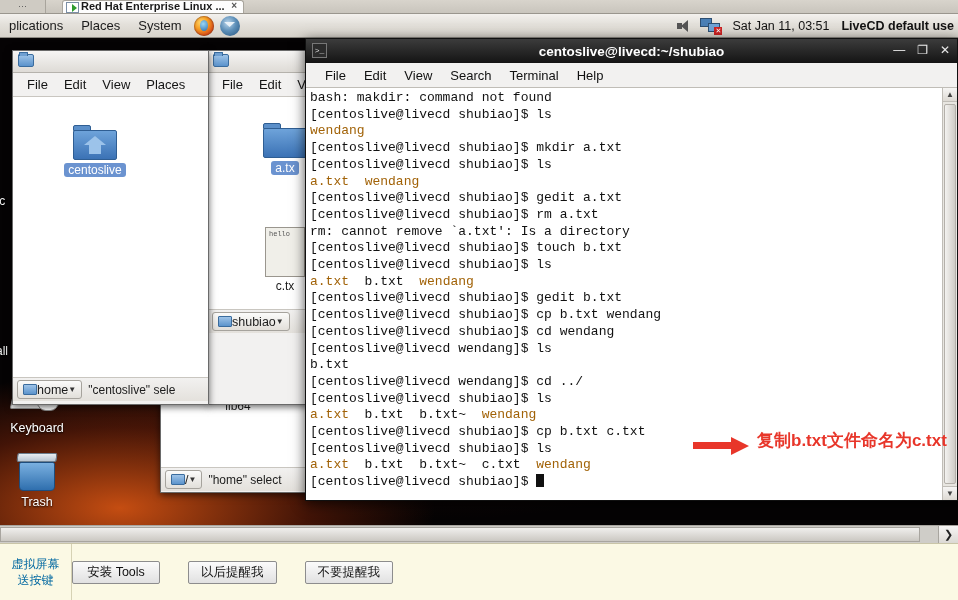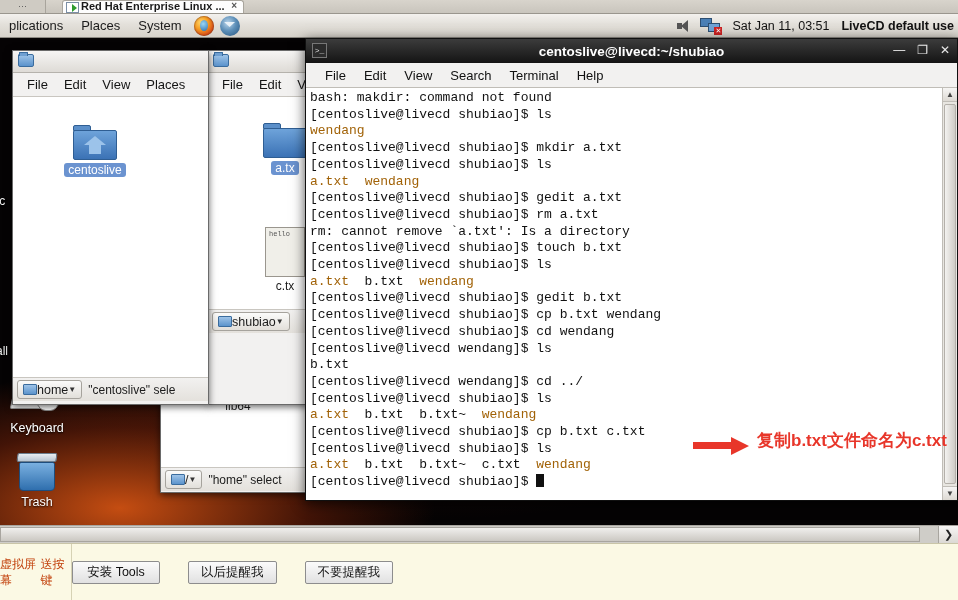--- a/index.html
+++ b/index.html
@@ -134,21 +134,21 @@
   #ann-text{position:absolute;left:757px;top:429px;color:#e8362a;font-size:17px;white-space:nowrap;font-weight:bold;}
   #ann-arrow{position:absolute;left:693px;top:435px;width:56px;height:22px;}
 
   
   #hscroll{position:absolute;left:0;top:525px;width:958px;height:18px;background:#cfcdc8;border-top:1px solid #a8a59f;}
   #hscroll .hthumb{position:absolute;left:0;top:1px;width:920px;bottom:1px;background:linear-gradient(#f0efed,#cbc8c2);border:1px solid #a8a59f;}
   #hscroll .harrow{position:absolute;right:0;top:0;bottom:0;width:20px;background:linear-gradient(#f6f5f4,#dcd9d4);border-left:1px solid #a8a59f;text-align:center;font-size:11px;line-height:17px;color:#222;font-weight:bold;}
 
   
   #vmtools{position:absolute;left:0;top:543px;width:958px;height:57px;background:#fbf9e4;border-top:1px solid #c9c5a8;display:flex;align-items:center;}
-  #vm-left{width:72px;height:57px;display:flex;flex-direction:row;justify-content:center;align-items:center;font-size:12px;color:#c2410c;line-height:16px;border-right:1px solid #d6d2b4;}
+  #vm-left{width:72px;height:57px;display:flex;flex-direction:column;justify-content:center;align-items:center;font-size:12px;color:#0369a1;line-height:16px;border-right:1px solid #d6d2b4;}
   #vm-msg{flex:1;padding:0 14px;font-size:12.5px;color:#151515;}
   #vm-btns{display:flex;gap:28px;padding-right:12px;}
   .vmbtn{height:23px;min-width:88px;padding:0 12px;background:linear-gradient(#fbfbfb,#e1e1e1);border:1px solid #8d8d8d;font-size:12.5px;color:#111;display:flex;align-items:center;justify-content:center;border-radius:2px;}
 </style>
 </head>
 <body>
 
 <div id="vmware-tabbar">
   <div class="tabstub" style="left:0;">···</div>
   <div id="vmware-tab">

